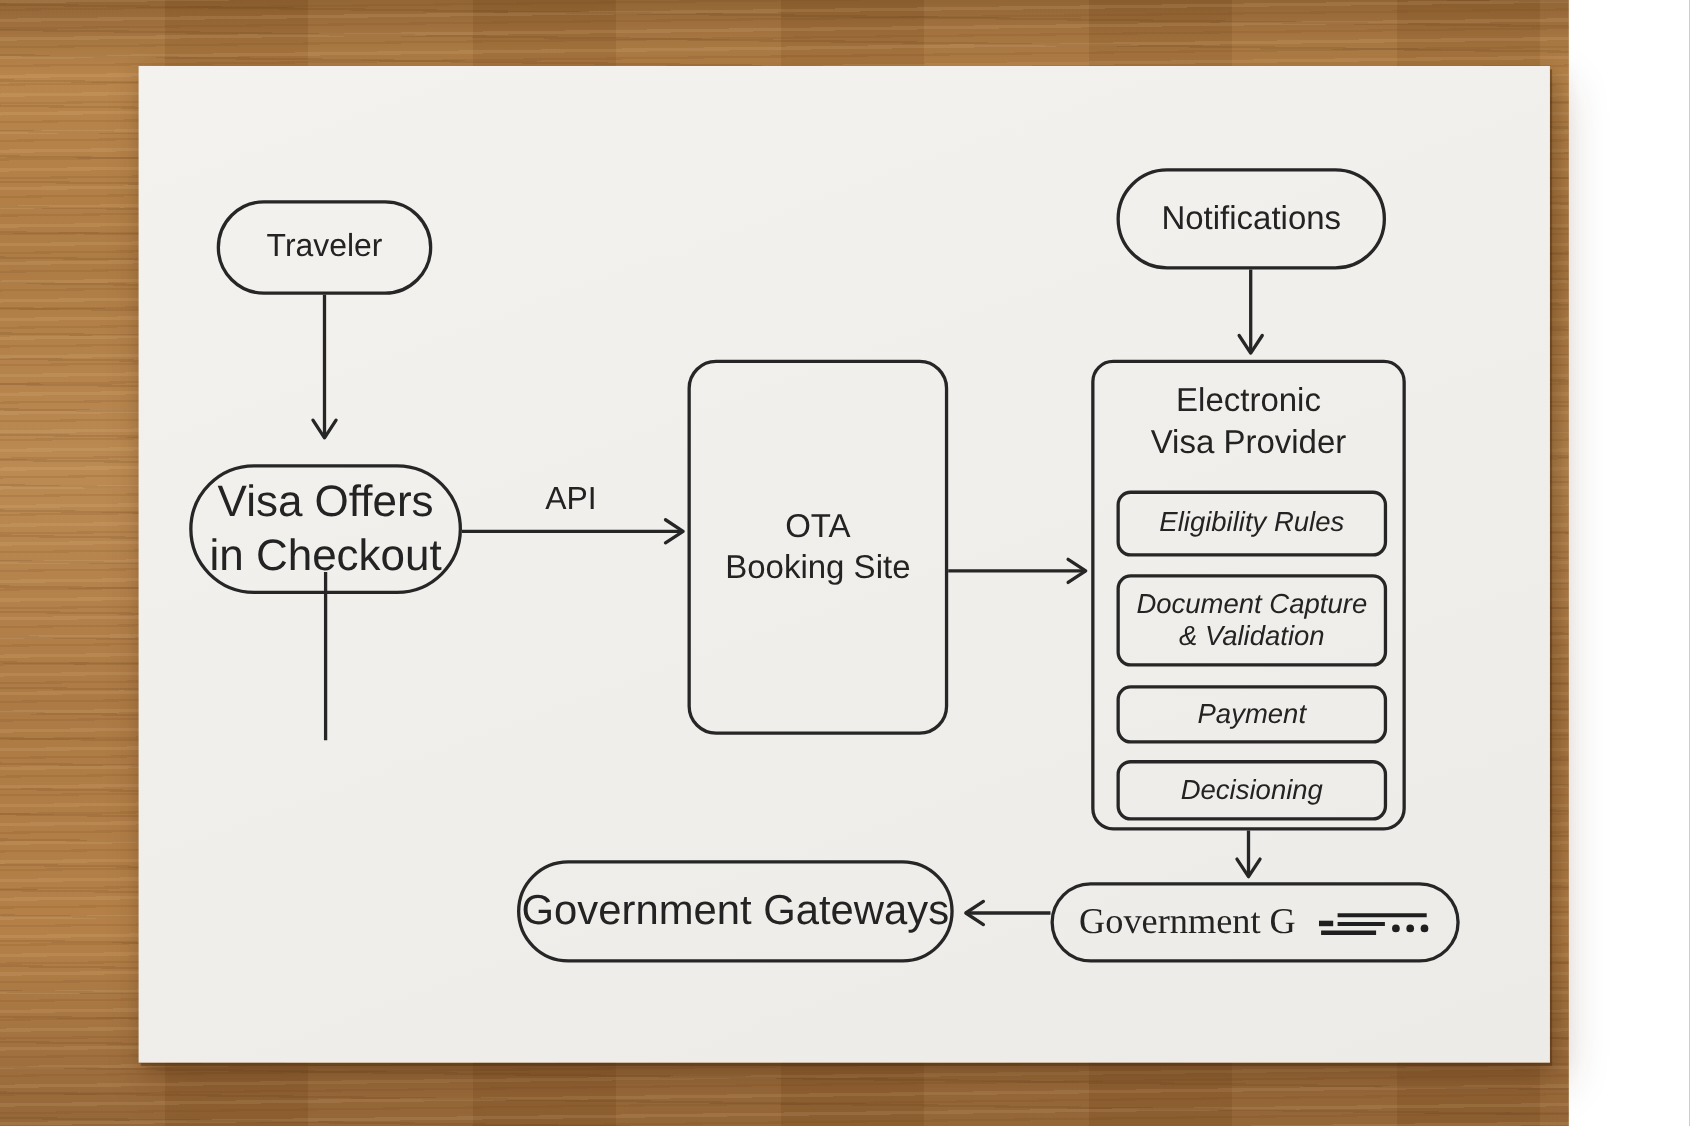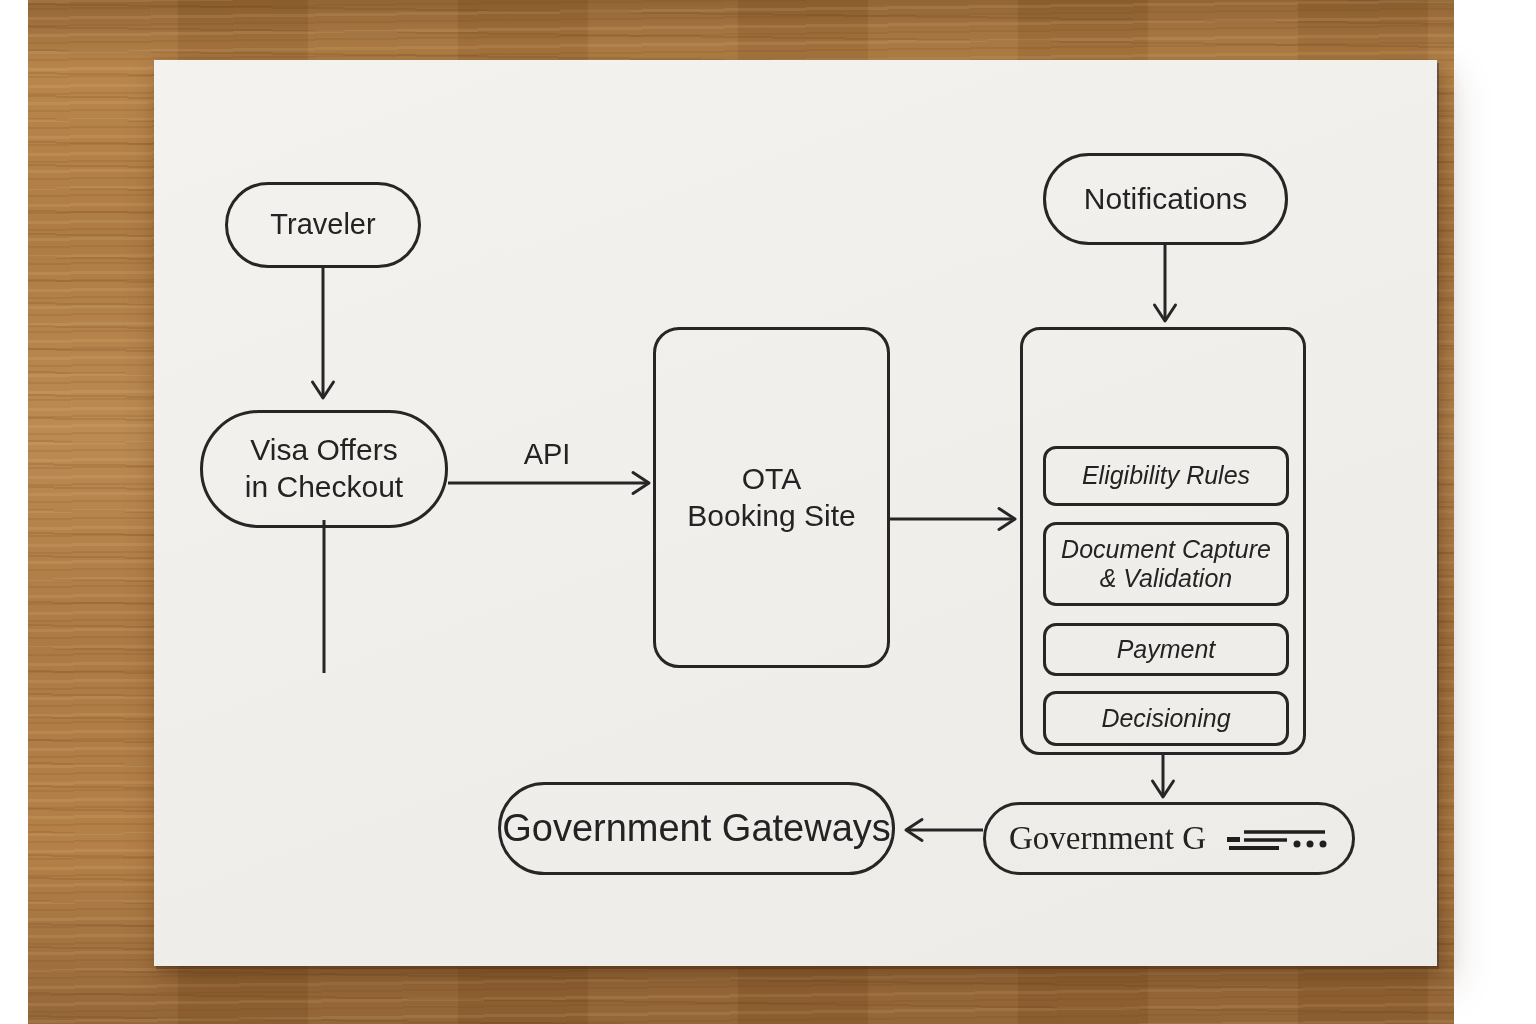--- a/index.html
+++ b/index.html
@@ -14,21 +14,20 @@
       repeating-linear-gradient(179.3deg,
         rgba(255,224,176,0.10) 0 3px, rgba(0,0,0,0) 3px 8px,
         rgba(110,64,22,0.13) 8px 10px, rgba(0,0,0,0) 10px 17px),
       repeating-linear-gradient(180.8deg,
         rgba(76,42,12,0.12) 0 2px, rgba(0,0,0,0) 2px 23px),
       repeating-linear-gradient(90deg,
         rgba(255,214,156,0.05) 0 150px, rgba(96,56,18,0.07) 150px 280px),
       linear-gradient(180deg,
         #8d5f30 0px, #b58248 70px, #a97740 240px, #b8864e 430px,
         #a87540 640px, #b07c44 850px, #8f6133 1024px);
-    margin-left: 28px;
   }
 
   
   .paper {
     position: absolute;
     left: 126px; top: 60px;
     width: 1283px; height: 906px;
     background: linear-gradient(160deg, #f4f2ef 0%, #f1efec 45%, #edebe7 100%);
     box-shadow:
       2px 3px 0 rgba(74,43,14,0.45),
@@ -46,21 +45,21 @@
     color: #232323;
     display: flex; align-items: center; justify-content: center;
     text-align: center;
     background: transparent;
     line-height: 1.22;
   }
   .pill { border-radius: 999px; }
   .multiline { white-space: pre-line; }
 
   .n-traveler      { left: 71px;  top: 122px; width: 196px; height: 86px;  font-size: 29px; }
-  .n-visa          { left: 46px;  top: 350px; width: 248px; height: 118px; font-size: 30px; }
+  .n-visa          { left: 46px;  top: 362px; width: 248px; height: 118px; font-size: 40px; }
   .n-ota           { left: 499px; top: 267px; width: 237px; height: 341px; font-size: 30px; border-radius: 26px; text-align: center; }
   .n-notif         { left: 889px; top: 93px;  width: 245px; height: 92px;  font-size: 30px; }
   .n-evp           { left: 866px; top: 267px; width: 286px; height: 428px; border-radius: 20px; display: block; }
   .evp-title {
     position: absolute; left: 0; top: 16px; width: 100%;
     font-size: 30px; line-height: 1.26; text-align: center;
     color: #232323; white-space: pre-line;
   }
   .subbox {
     position: absolute;
@@ -114,20 +113,22 @@
 in Checkout</div>
 
     <div class="edge-label">API</div>
 
     <div class="node n-ota multiline">OTA
 Booking Site</div>
 
     <div class="node pill n-notif">Notifications</div>
 
     <div class="node n-evp">
+      <div class="evp-title">Electronic
+Visa Provider</div>
       <div class="subbox sb-eligibility">Eligibility Rules</div>
       <div class="subbox sb-doccapture">Document Capture
 &amp; Validation</div>
       <div class="subbox sb-payment">Payment</div>
       <div class="subbox sb-decisioning">Decisioning</div>
     </div>
 
     <div class="node pill n-govgw">Government Gateways</div>
 
     <div class="node pill n-govg">

